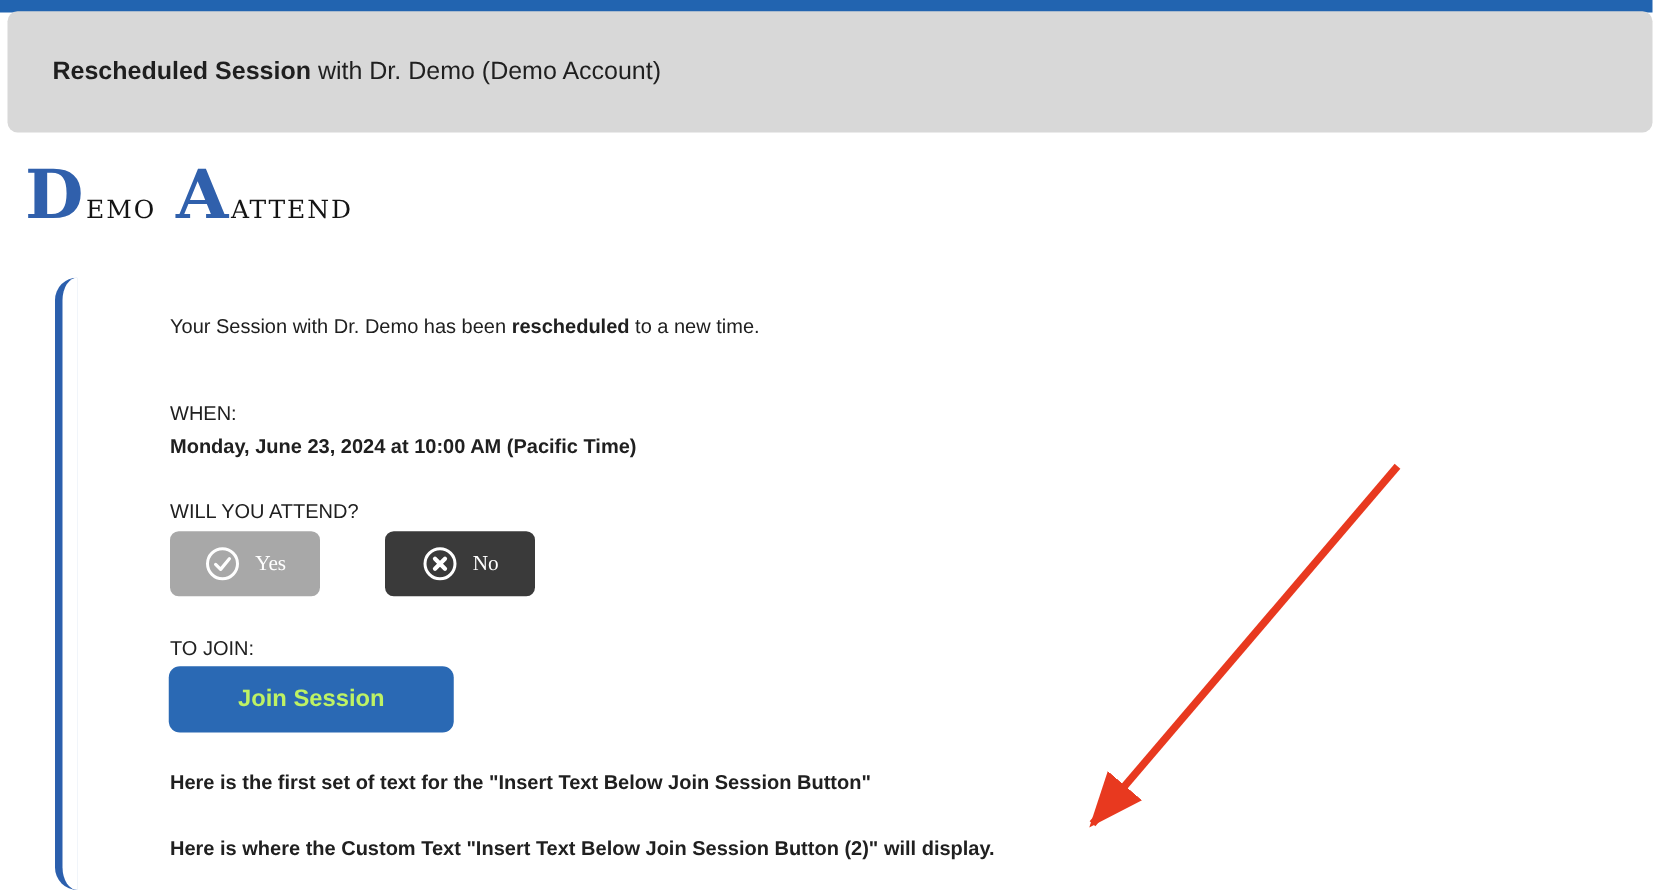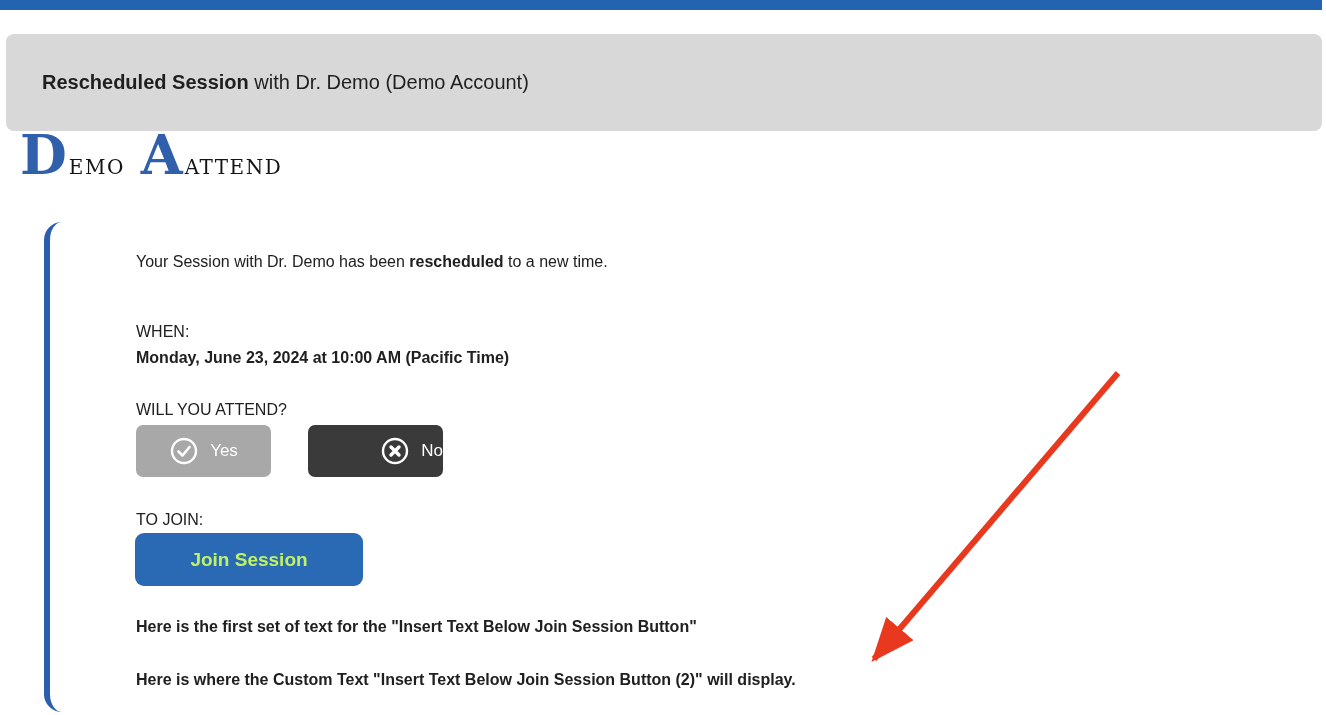--- a/index.html
+++ b/index.html
@@ -13,21 +13,21 @@
     overflow: hidden;
   }
   .top-bar {
     position: absolute;
     top: 0; left: 0;
     width: 1322px; height: 10px;
     background: #2264b0;
   }
   .header-box {
     position: absolute;
-    top: 34px; left: 6px; right: 4px;
+    top: 9px; left: 6px; right: 4px;
     height: 97px;
     background: #d8d8d8;
     border-radius: 8px;
     display: flex;
     align-items: center;
     padding-left: 36px;
   }
   .header-title {
     font-size: 20px;
     color: #1f1f1f;
@@ -77,35 +77,35 @@
   .intro-text   { top: 252px; }
   .when-label   { top: 322px; }
   .when-value   { top: 348px; font-weight: 700; }
   .attend-label { top: 400px; }
   .tojoin-label { top: 510px; }
   .custom-text-1 { top: 617px; font-weight: 700; }
   .custom-text-2 { top: 670px; font-weight: 700; }
   .btn {
     position: absolute;
     top: 425px;
-    width: 135px; height: 52px;
+    width: 120px; height: 52px;
     border: none;
     border-radius: 7px;
     display: flex;
     align-items: center;
     justify-content: center;
     gap: 11px;
     color: #ffffff;
-    font-family: Liberation Sans, sans-serif;
+    font-family: Liberation Serif, serif;
     font-size: 17px;
     font-weight: 500;
     cursor: pointer;
   }
   .btn-yes { left: 136px; background: #a8a8a8; }
-  .btn-no  { left: 308px; background: #3a3a3a; justify-content: flex-end; }
+  .btn-no  { left: 308px; background: #3a3a3a; }
   .btn .icn { display: block; }
   .join-btn {
     position: absolute;
     left: 135px; top: 533px;
     width: 228px; height: 53px;
     border: none;
     border-radius: 9px;
     background: #2a69b4;
     color: #bef264;
     font-family: "Liberation Sans", sans-serif;

